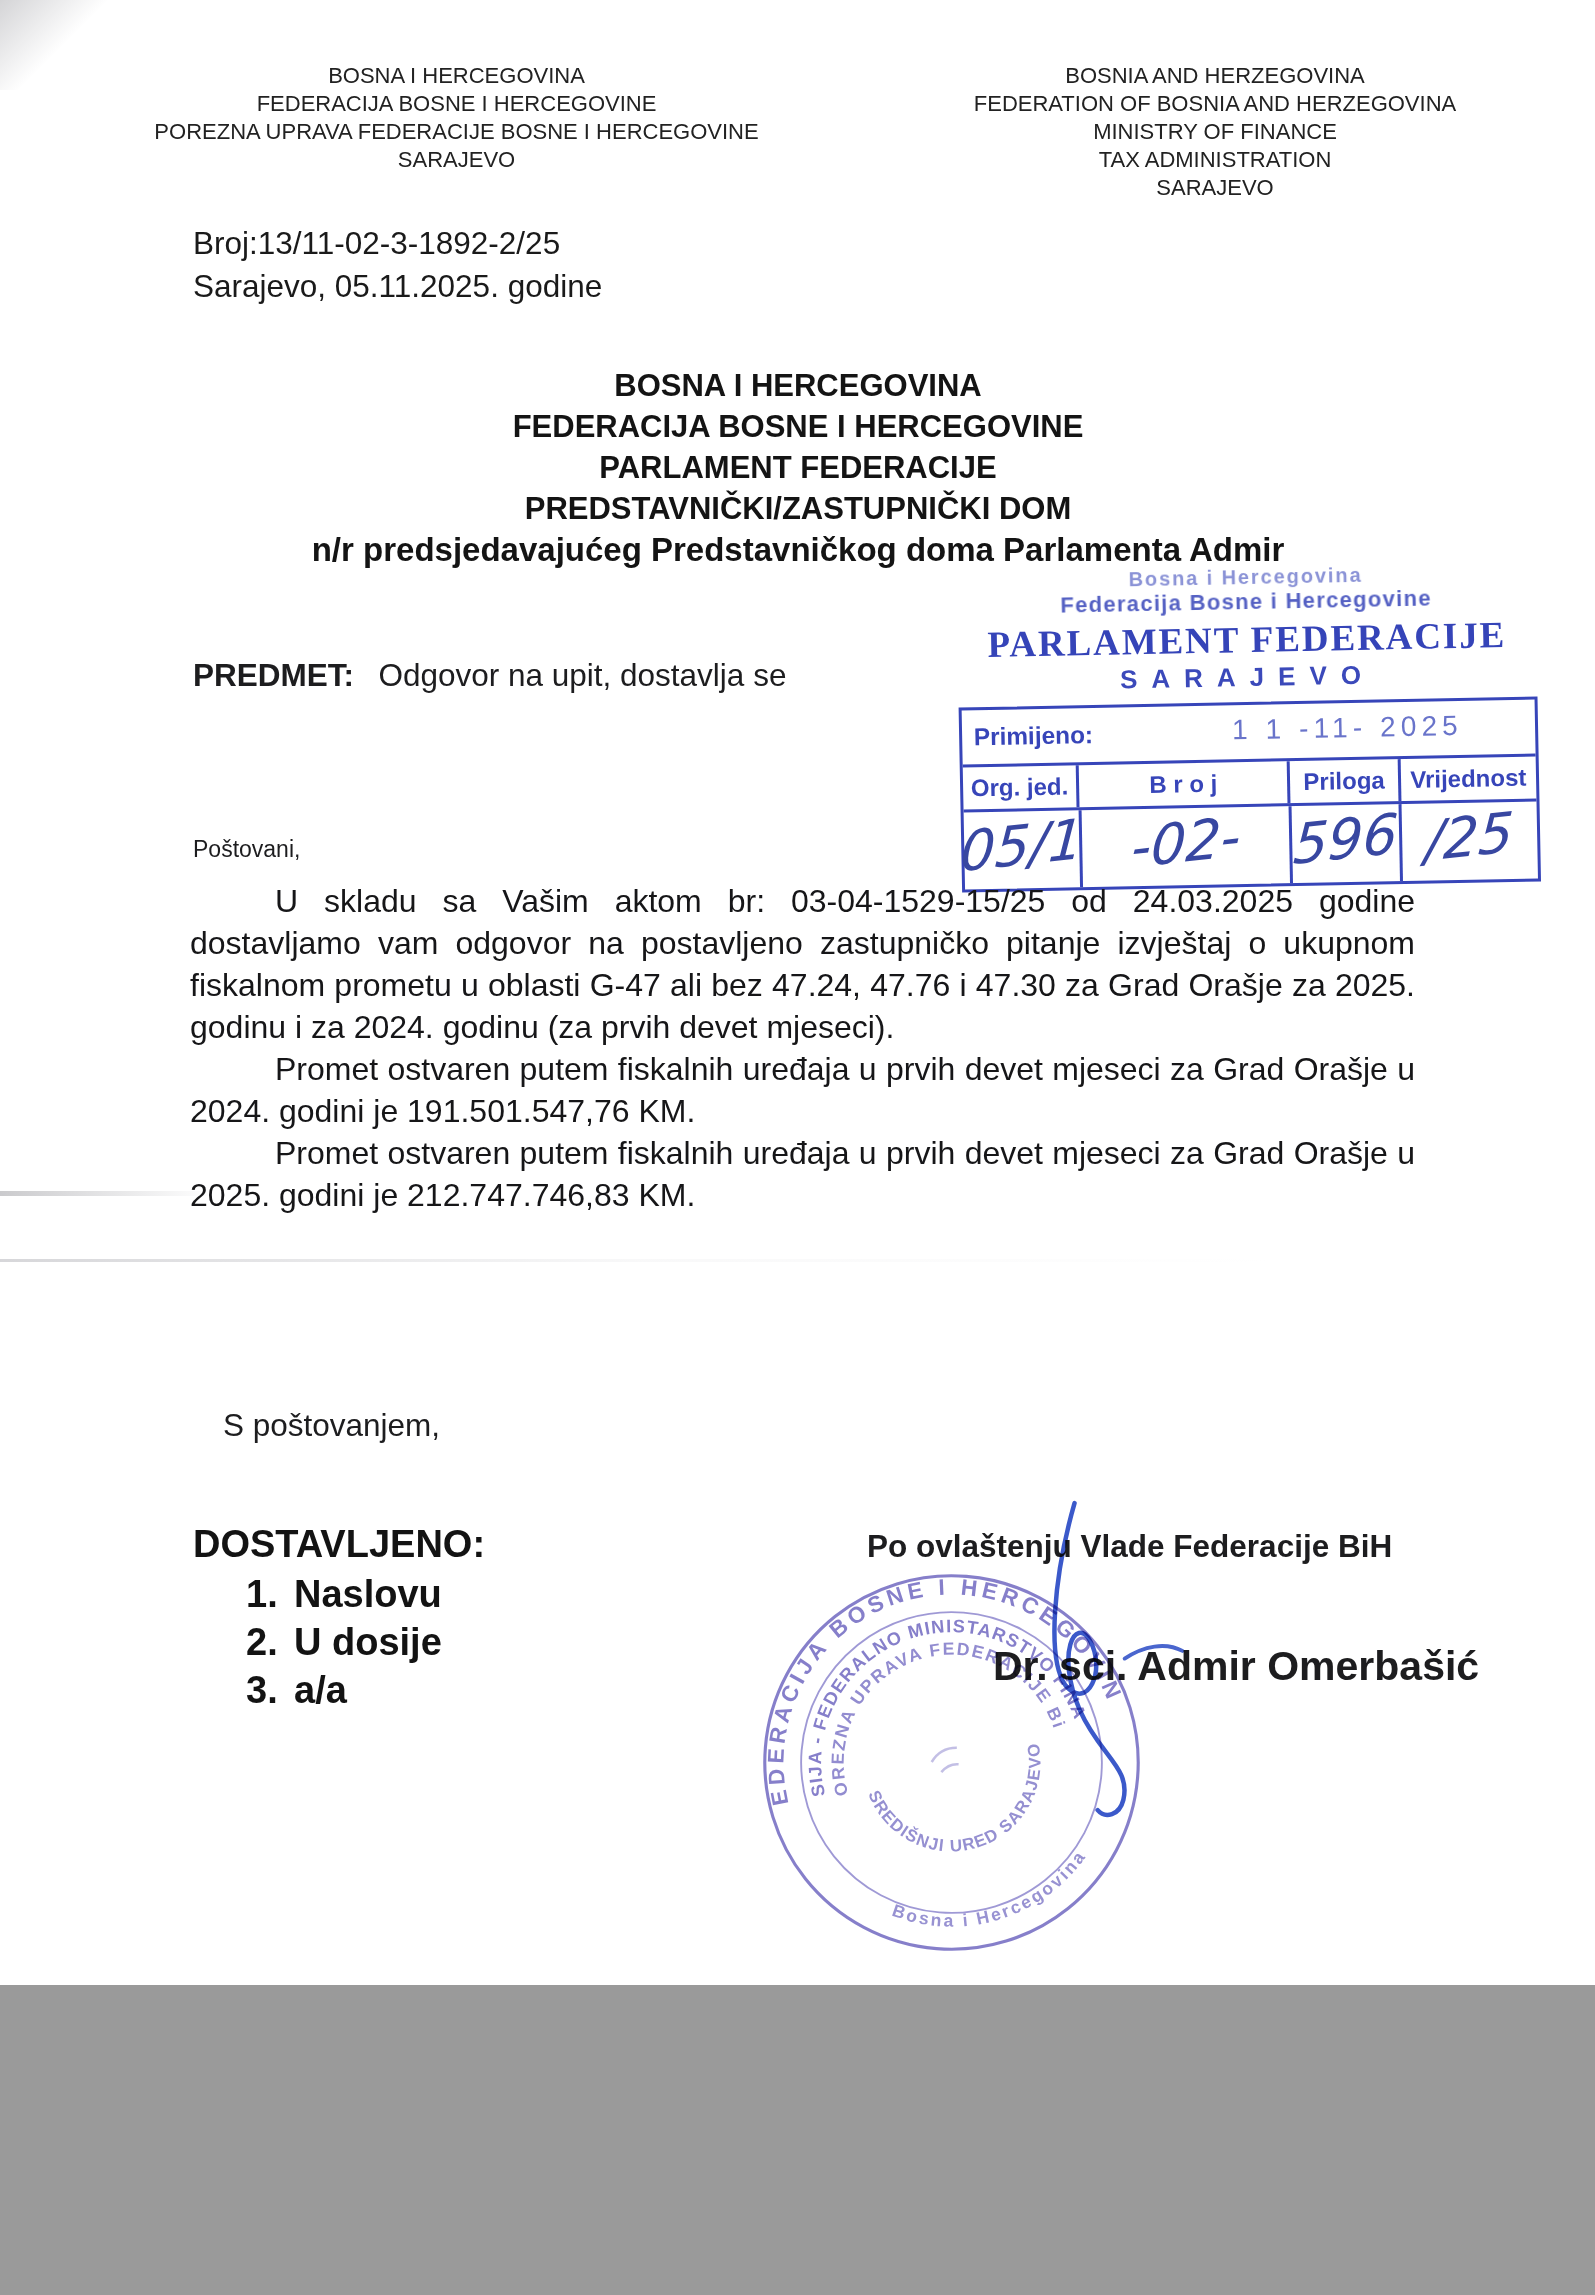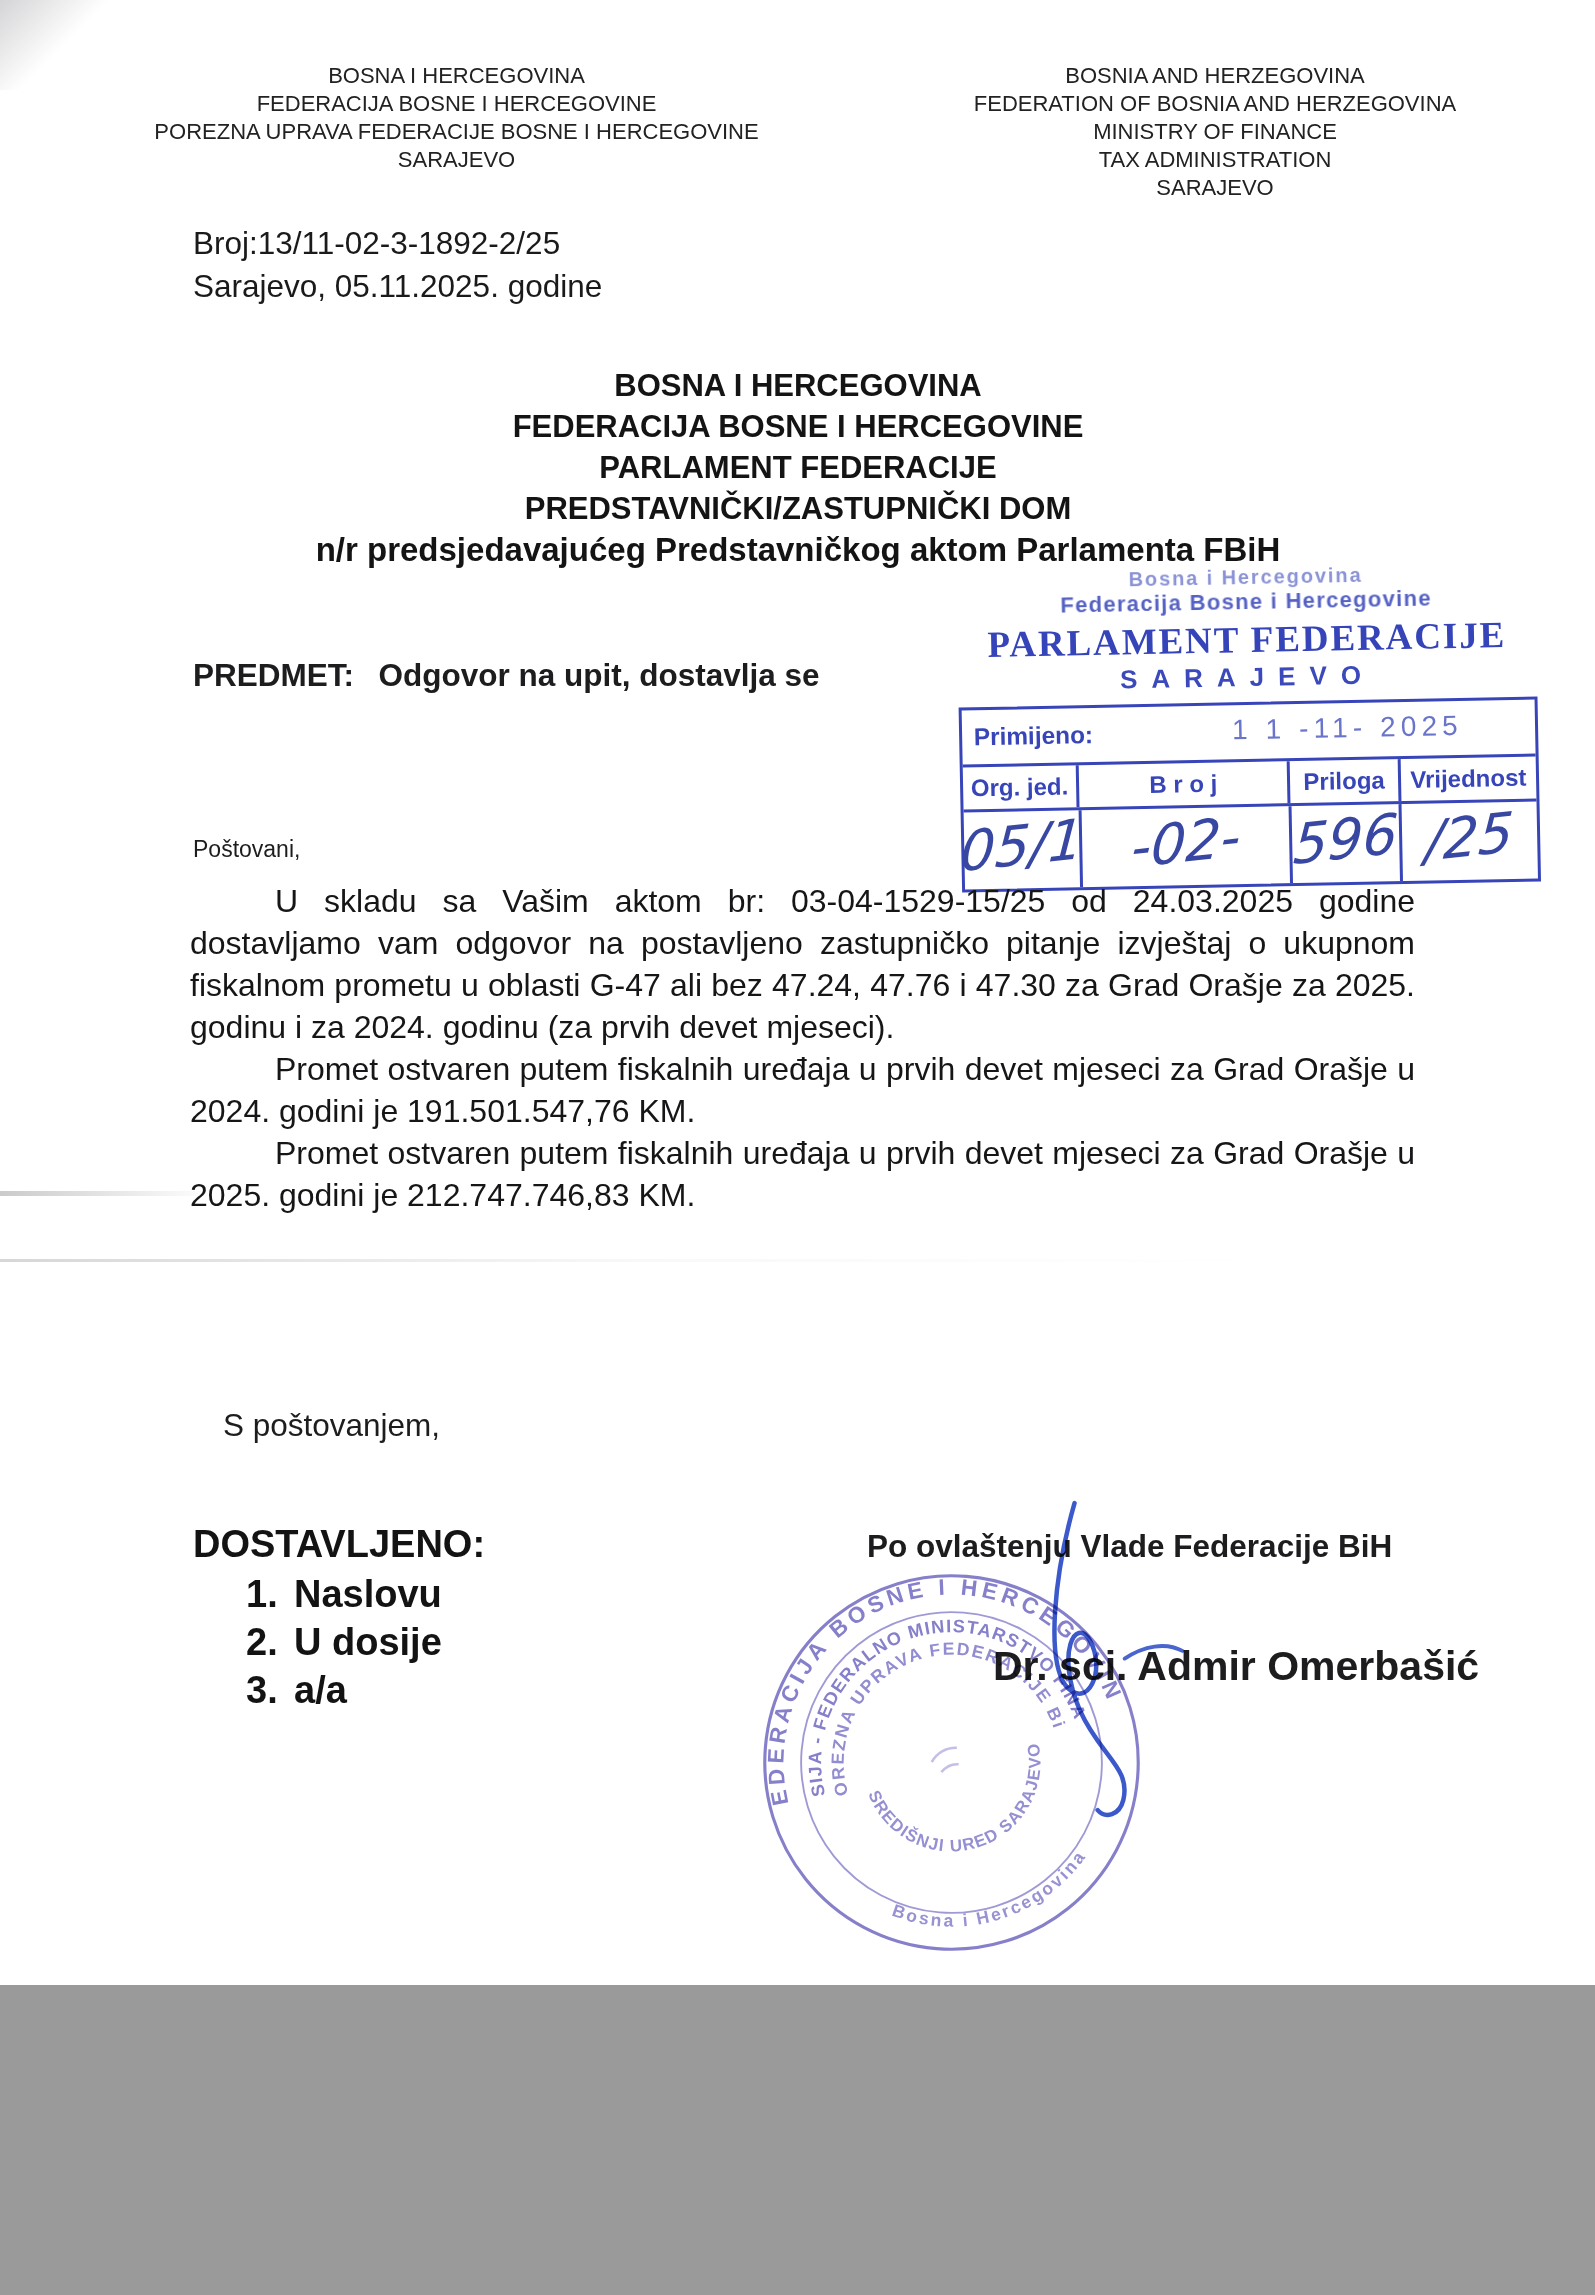--- a/index.html
+++ b/index.html
@@ -26,21 +26,21 @@
   .title-block {
     left: 0; top: 365px; width: 1596px;
     text-align: center; font-weight: 700; color: #141414;
     font-size: 31px; line-height: 41px;
   }
   .title-block .nr-line { font-size: 33px; }
 
   
   .subject { left: 193px; top: 657px; font-size: 31.5px; }
   .subject b { font-weight: 700; }
-  .subject span.val { margin-left: 24.4px; font-weight: 700; margin-top: 36px; }
+  .subject span.val { margin-left: 24.4px; font-weight: 400; margin-top: 36px; }
 
   .salutation { left: 193px; top: 836px; font-size: 23px; }
 
   .body-text { left: 190px; top: 880px; width: 1225px; font-size: 32px; line-height: 42px; text-align: justify; color: #161618; }
   .body-text p { margin: 0; text-indent: 85px; }
 
   .closing { left: 223px; top: 1407px; font-size: 31.5px; }
 
   .distribution { left: 193px; top: 1523px; font-size: 38px; font-weight: 700; color: #131313; }
   .distribution .d-item { margin-top: 9px; margin-left: 53px; line-height: 39px; }
@@ -117,21 +117,21 @@
   <div class="abs ref-block">
     <div>Broj:13/11-02-3-1892-2/25</div>
     <div>Sarajevo, 05.11.2025. godine</div>
   </div>
 
   <div class="abs title-block">
     <div>BOSNA I HERCEGOVINA</div>
     <div>FEDERACIJA BOSNE I HERCEGOVINE</div>
     <div>PARLAMENT FEDERACIJE</div>
     <div>PREDSTAVNIČKI/ZASTUPNIČKI DOM</div>
-    <div class="nr-line">n/r predsjedavajućeg Predstavničkog aktom Parlamenta FBiH</div>
+    <div class="nr-line">n/r predsjedavajućeg Predstavničkog doma Parlamenta Admir</div>
   </div>
 
   <div class="abs receipt-stamp">
     <div class="rs-org1">Bosna i Hercegovina</div>
     <div class="rs-org2">Federacija Bosne i Hercegovine</div>
     <div class="rs-title">PARLAMENT FEDERACIJE</div>
     <div class="rs-city">SARAJEVO</div>
     <div class="rs-table">
       <div class="rs-row1">
         <span class="rs-received-label">Primijeno:</span>

